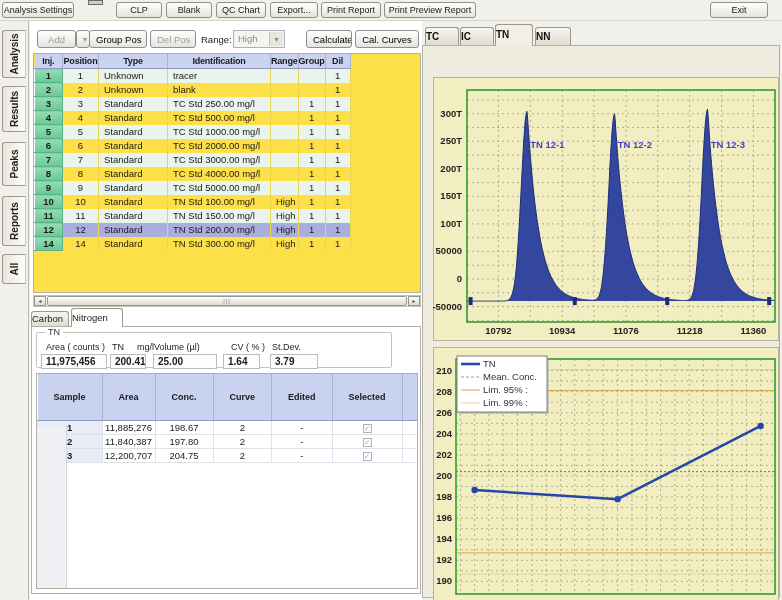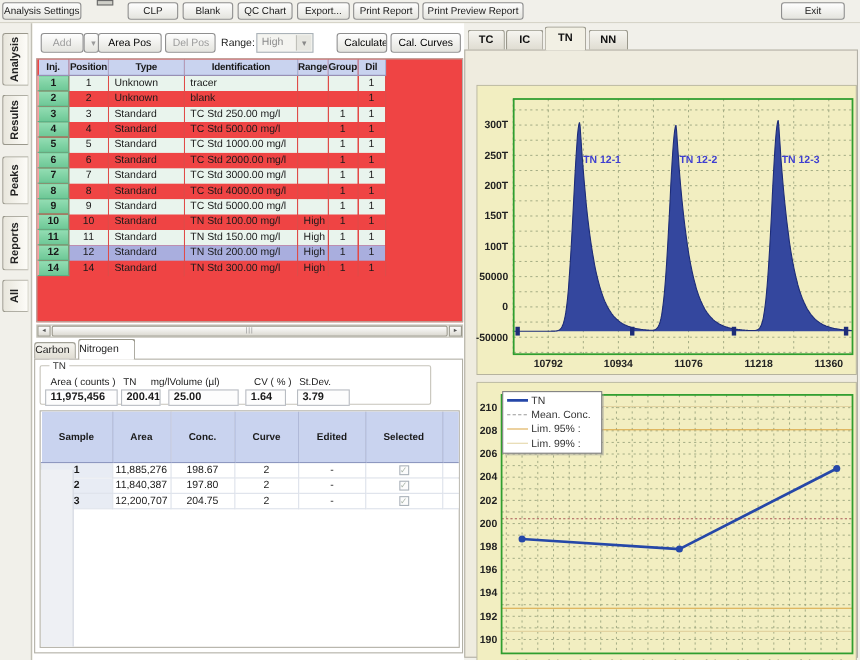--- a/index.html
+++ b/index.html
@@ -30,21 +30,21 @@
     border-radius:3px;background:linear-gradient(#fefefe,#e4e4de);font-size:9.5px;
     text-align:center;line-height:15px;white-space:nowrap;overflow:hidden;}
   .tbtn.disabled{color:#9b9b9b;}
   .lbl{position:absolute;font-size:9.5px;white-space:nowrap;}
   .combo{position:absolute;top:9px;height:18px;box-sizing:border-box;border:1px solid #aab2b8;
     background:#f4f4f0;color:#8b8b8b;font-size:9.5px;line-height:16px;padding-left:4px;}
   .combo .carr{position:absolute;right:1px;top:1px;bottom:1px;width:13px;background:#e6e6e0;
     border-left:1px solid #c0c0ba;text-align:center;line-height:15px;color:#888;font-size:8px;}
 
   .tablewrap{position:absolute;left:3px;top:32px;width:388px;height:240px;box-sizing:border-box;
-    border:1px solid #b2b0a6;background:#ef4444;overflow:hidden;}
+    border:1px solid #b2b0a6;background:#fde047;overflow:hidden;}
   table{border-collapse:collapse;table-layout:fixed;}
   .inj-table th{background:#c9d3ef;border-right:1px solid #a8b2d4;border-bottom:1px solid #8e98c0;
     font-size:9px;font-weight:bold;height:14px;padding:0;letter-spacing:-0.2px;overflow:hidden;white-space:nowrap;}
   .inj-table td{font-size:9.5px;height:13px;padding:0 2px;overflow:hidden;white-space:nowrap;
     border-right:1px solid rgba(110,130,110,0.13);}
   .inj-table td.inj{background:linear-gradient(#93ddb3,#6cc795);border:1px solid #ffffff;
     border-right:1px solid #5ab386;border-bottom:1px solid #5ab386;font-weight:bold;text-align:center;}
   .inj-table tr.odd td:not(.inj){background:#e9f4ed;}
   .inj-table tr.sel td:not(.inj){background:#a9aede;}
   .al{text-align:left;padding-left:5px !important;}
@@ -80,21 +80,21 @@
     border:1px solid #dde1ea;overflow:hidden;white-space:nowrap;background:#fff;}
   .smp-table td.shead{background:#e8ecf4;font-weight:bold;}
   .rowstrip{position:absolute;left:0;width:29px;background:#eef0f4;border-right:1px solid #d2d6e0;}
   .cbx{display:inline-block;width:9px;height:9px;box-sizing:border-box;border:1px solid #aab2ba;
     background:#fcfcfc;line-height:7px;font-size:8px;color:#a8b4a8;text-align:center;vertical-align:middle;}
 
   
   .right-panel{position:absolute;left:422px;top:21px;width:360px;height:579px;background:#f1f0ea;}
   .ctab{position:absolute;top:6px;height:19px;box-sizing:border-box;border:1px solid #9a988c;
     border-bottom:none;border-radius:3px 3px 0 0;background:linear-gradient(#f6f5f0,#dedbd0);
-    font-size:10px;font-weight:bold;text-align:center;line-height:17px;color:#111;}
+    font-size:10px;font-weight:bold;line-height:17px;color:#111;}
   .ctab.active{top:3px;height:22px;background:#f2f0e4;line-height:20px;z-index:3;}
   .chart-content{position:absolute;left:0;top:24px;width:358px;height:553px;box-sizing:border-box;
     border:1px solid #b2b0a6;background:#efecdf;}
   svg{position:absolute;display:block;}
 </style>
 </head>
 <body>
 
 <div id="app">
 
@@ -124,21 +124,21 @@
         <span>Reports</span>
       </div>
     <div class="vtab" style="top:233px;height:30px">
         <span>All</span>
       </div>
   </div>
 
   <div class="left-panel">
     <button class="tbtn disabled" style="left:7px;width:39px">Add</button>
     <button class="tbtn disabled" style="left:46px;width:14px;font-size:8px">▾</button>
-    <button class="tbtn" style="left:59px;width:58px">Area Pos</button>
+    <button class="tbtn" style="left:59px;width:58px">Group Pos</button>
     <button class="tbtn disabled" style="left:120px;width:46px">Del Pos</button>
     <span class="lbl" style="left:171px;top:13px">Range:</span>
     <div class="combo" style="left:203px;width:52px">
       <span>High</span>
       <span class="carr">▾</span>
     </div>
     <button class="tbtn" style="left:276px;width:46px">Calculate</button>
     <button class="tbtn" style="left:325px;width:64px">Cal. Curves</button>
 
     <div class="tablewrap">

